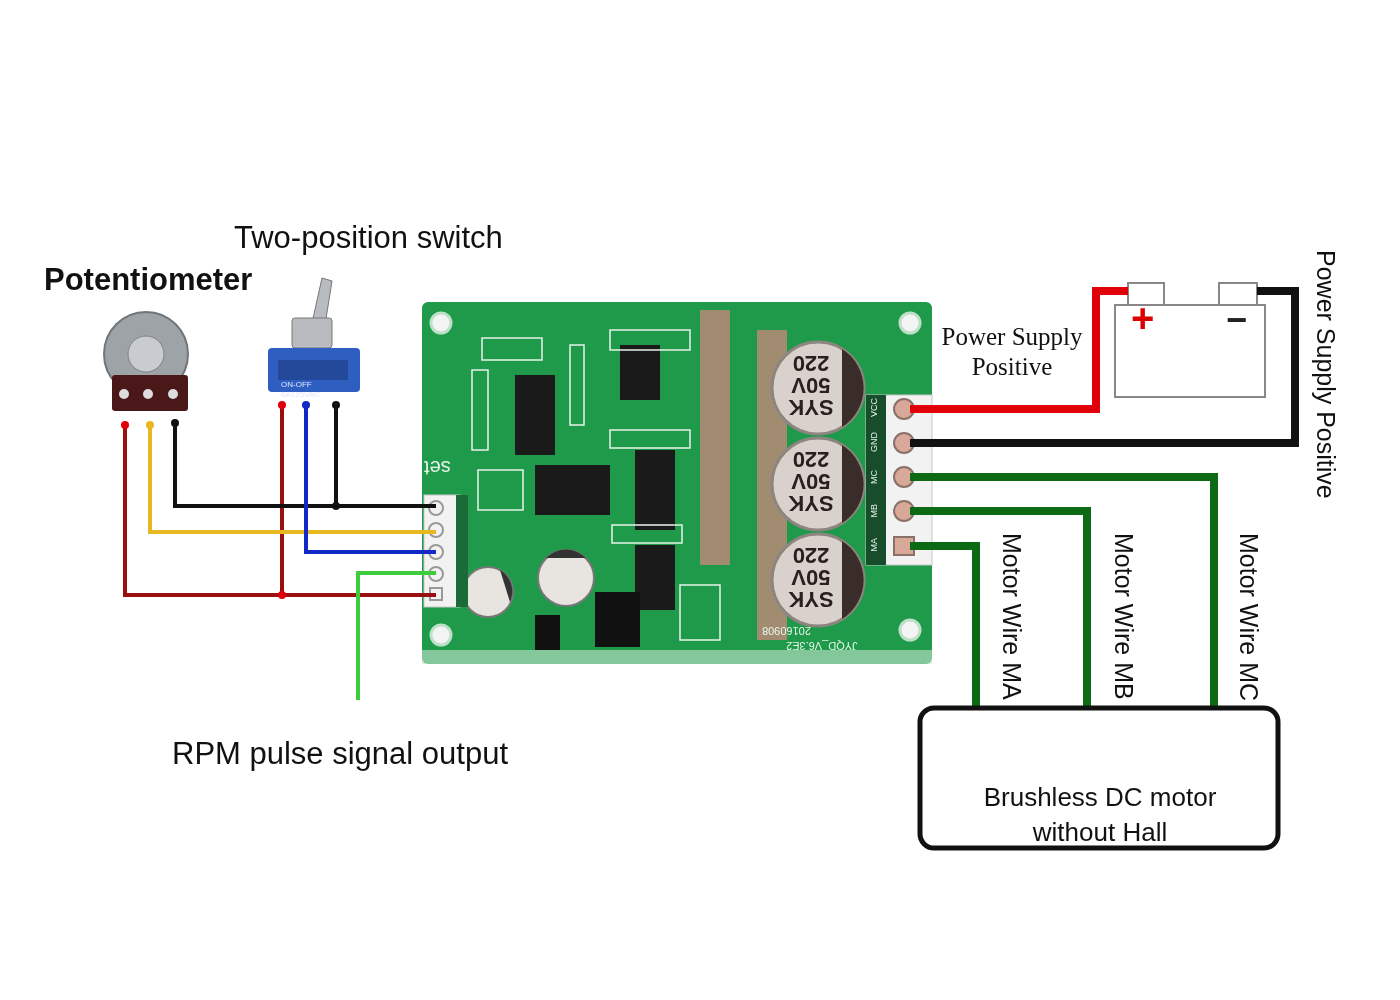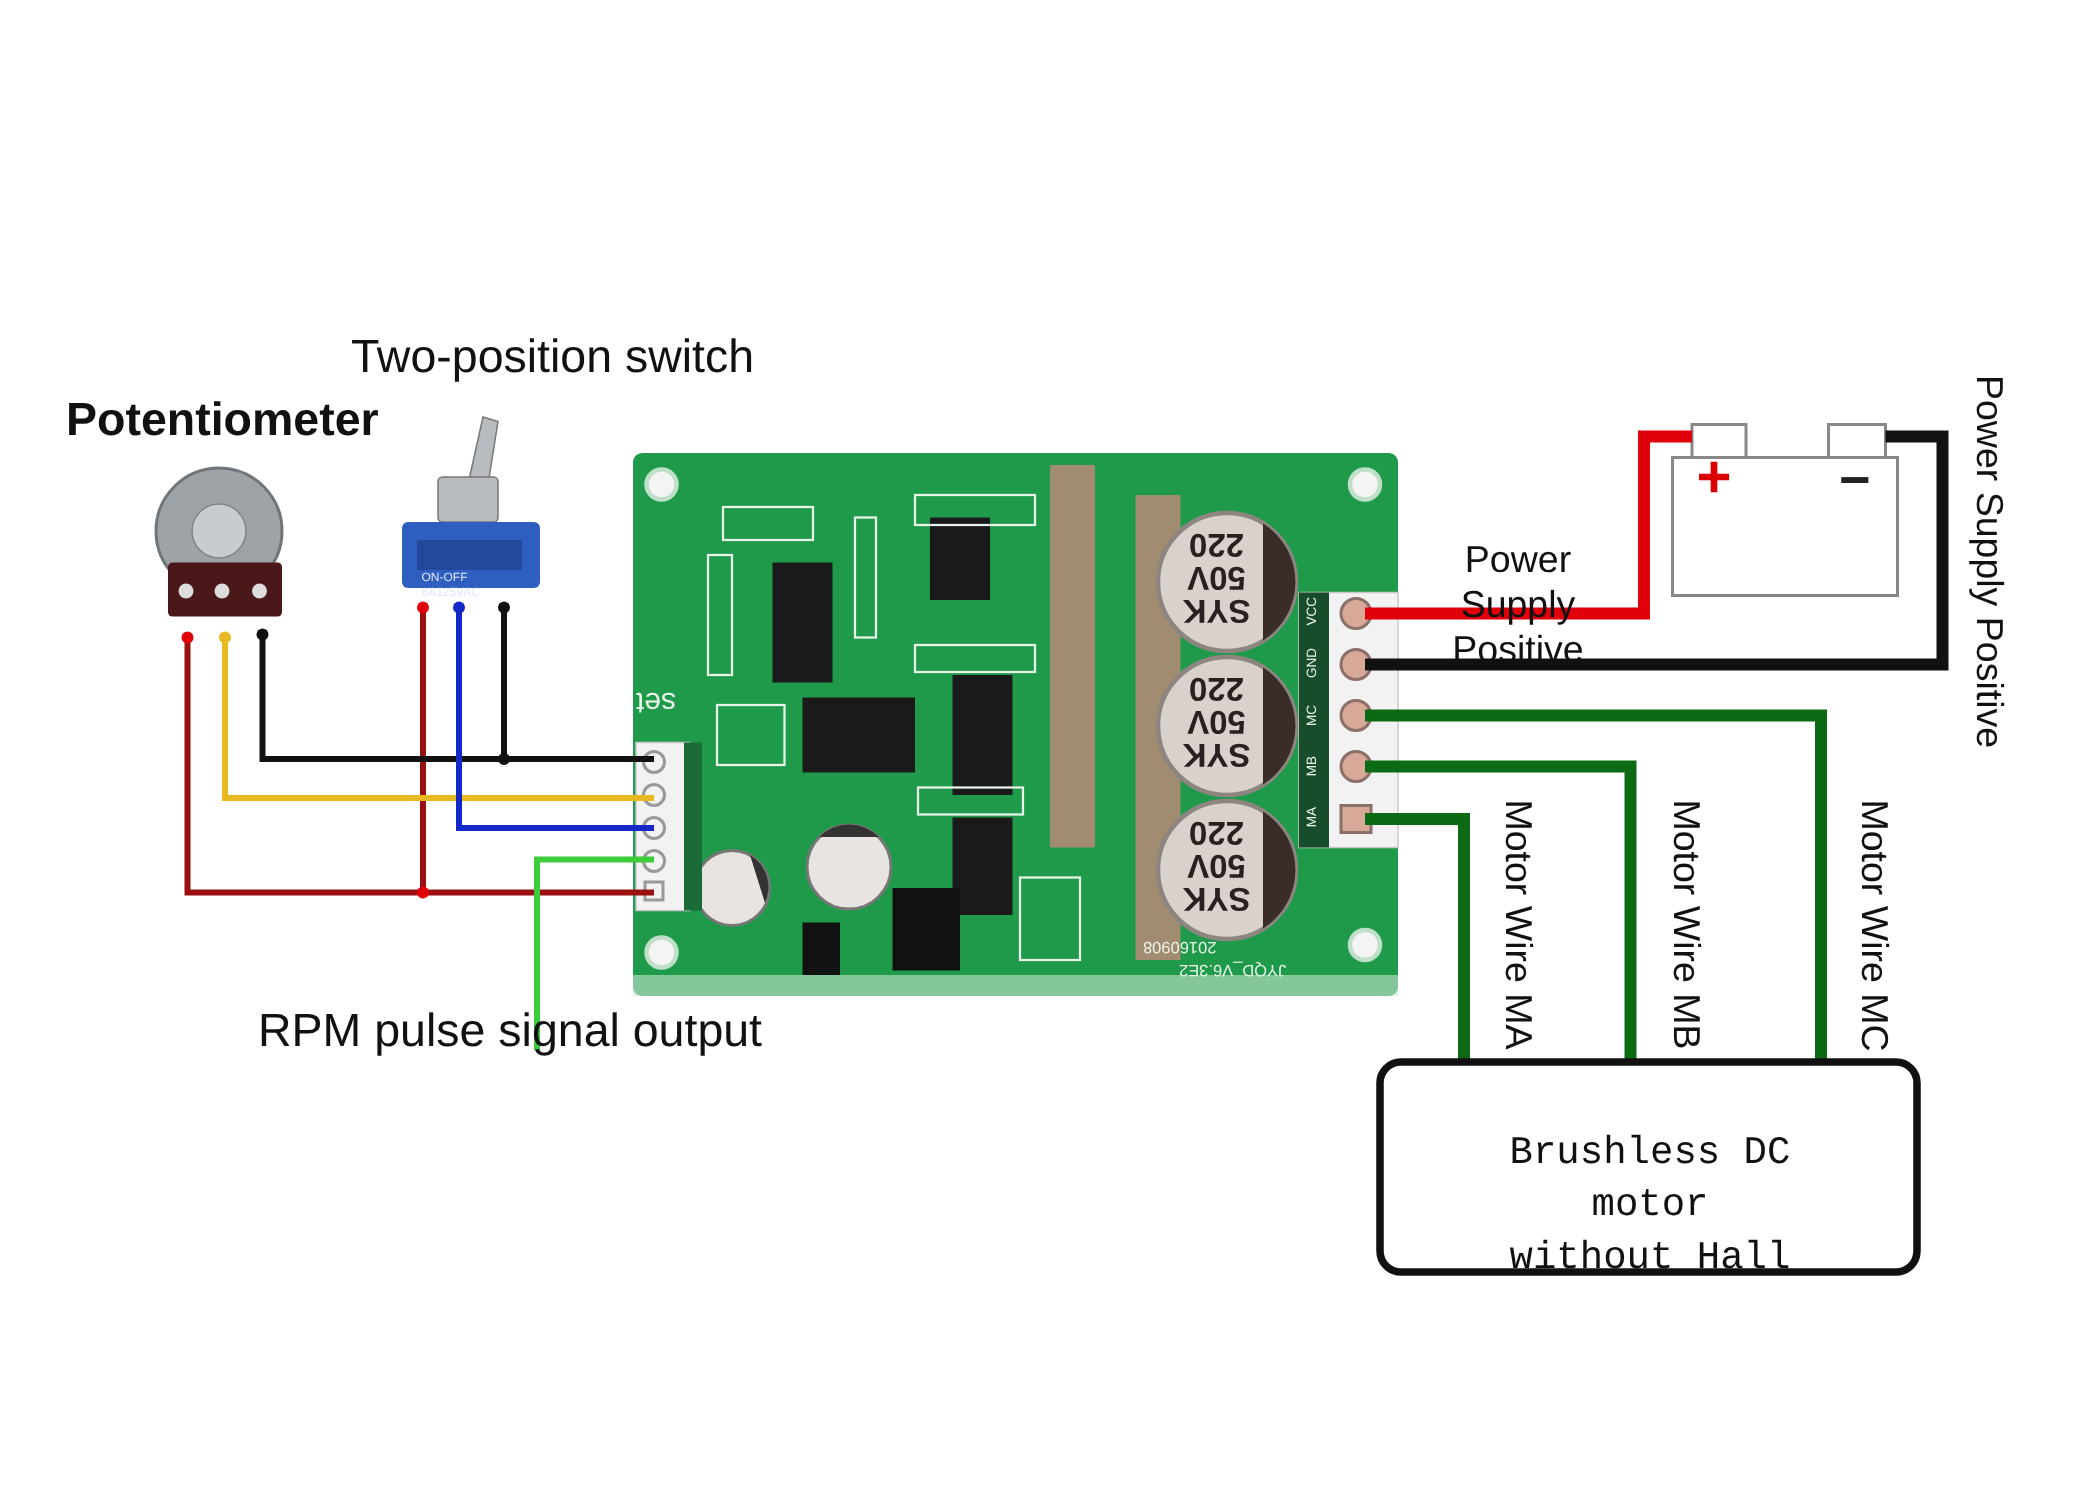--- a/index.html
+++ b/index.html
@@ -140,28 +140,28 @@
   </g>
 
   <rect x="920" y="708" width="358" height="140" rx="14" fill="#fff" stroke="#111" stroke-width="5"></rect>
 </svg>
 
 <div class="lbl" style="left:1131px;top:296px;font-size:40px;color:#d00;font-weight:bold;">+</div>
 <div class="lbl" style="left:1226px;top:299px;font-size:36px;color:#222;font-weight:bold;">−</div>
 
 <div class="lbl big" style="left:234px;top:220px;">Two-position switch</div>
 <div class="lbl big" style="left:44px;top:262px;font-weight:bold;">Potentiometer</div>
-<div class="lbl big" style="left:172px;top:669px;">RPM pulse signal output</div>
-<div class="lbl mid" style="left:936px;top:358px;width:152px;white-space:pre-line;">Power Supply
+<div class="lbl big" style="left:172px;top:736px;">RPM pulse signal output</div>
+<div class="lbl mid" style="left:936px;top:322px;width:152px;white-space:pre-line;font-family:Liberation Serif, serif;">Power Supply
 Positive</div>
 <div class="lbl vert" style="left:1311px;top:250px;">Power Supply Positive</div>
 <div class="lbl vert" style="left:997px;top:533px;">Motor Wire MA</div>
 <div class="lbl vert" style="left:1109px;top:533px;">Motor Wire MB</div>
 <div class="lbl vert" style="left:1234px;top:533px;">Motor Wire MC</div>
-<div class="lbl mid" style="left:960px;top:751px;width:280px;font-size:26px;line-height:35px;white-space:pre-line;font-family:Liberation Mono, monospace;">Brushless DC motor
+<div class="lbl mid" style="left:960px;top:780px;width:280px;font-size:26px;line-height:35px;white-space:pre-line;">Brushless DC motor
 without Hall</div>
 
 <div class="lbl pcbtxt" style="left:424px;top:456px;font-size:20px;color:#e8f4ea;transform:rotate(180deg);">set</div>
 <div class="lbl pcbtxt" style="left:762px;top:625px;font-size:11px;color:#e8f4ea;transform:rotate(180deg);">20160908</div>
 <div class="lbl pcbtxt" style="left:786px;top:640px;font-size:11px;color:#e8f4ea;transform:rotate(180deg);">JYQD_V6.3E2</div>
 
 <div class="lbl pcbtxt" style="left:786px;top:352px;font-size:22px;font-weight:bold;color:#2a2020;line-height:22px;transform:rotate(180deg);text-align:center;width:50px;">
   <div>SYK</div>
   <div>50V</div>
   <div>220</div>

